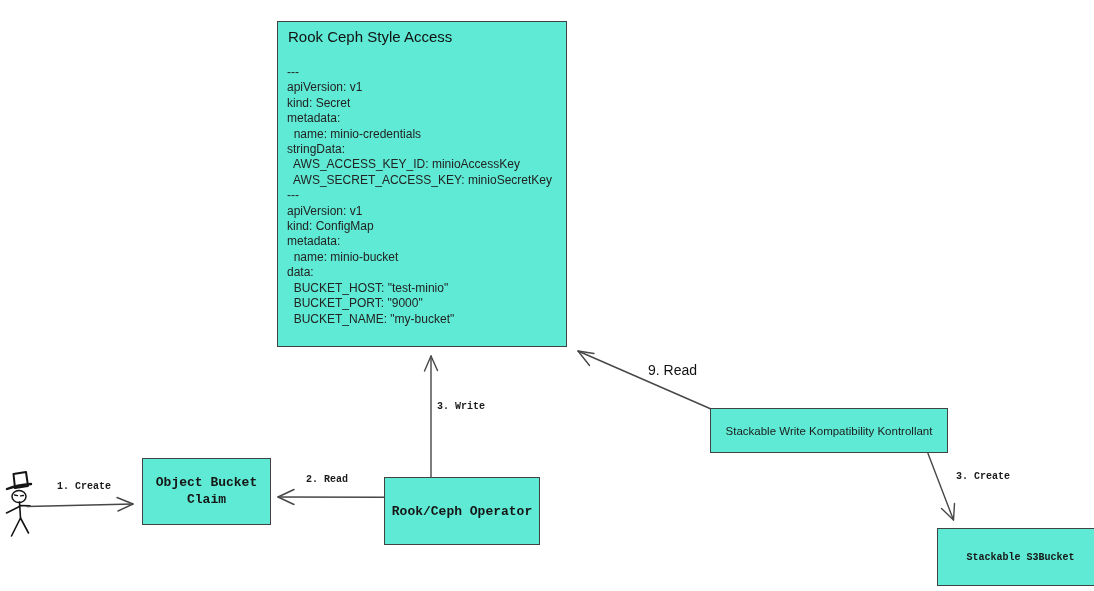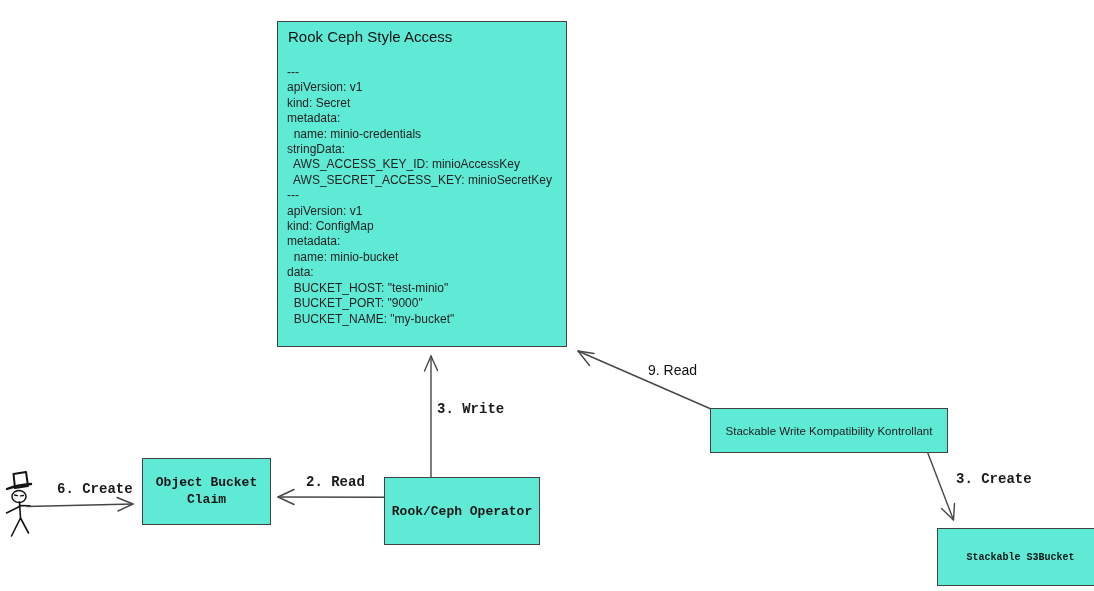--- a/index.html
+++ b/index.html
@@ -59,21 +59,21 @@
     line-height: 15.4px;
     white-space: pre;
     color: #232323;
   }
   .edge-label {
     position: absolute;
     white-space: nowrap;
   }
   .edge-label.mono {
     font-family: "Liberation Mono", monospace;
-    font-size: 14px;
+    font-size: 10px;
     font-weight: 600;
     color: #1b1b1b;
   }
   .edge-label.sans {
     font-family: "Liberation Sans", sans-serif;
     font-size: 14px;
     color: #111111;
   }
   svg .stroke {
     fill: none;
@@ -171,19 +171,19 @@
       <span class="sans-label" style="font-size:11.5px;">Stackable Write Kompatibility Kontrollant</span>
     </div>
   </div>
 
   <div class="box" style="left:937px; top:528px; width:167px; height:58px;">
     <div class="node-label-wrap">
       <span class="mono-label" style="font-size:10px;">Stackable S3Bucket</span>
     </div>
   </div>
 
-  <div class="edge-label mono" style="left:57px; top:481px;">6. Create</div>
+  <div class="edge-label mono" style="left:57px; top:481px;">1. Create</div>
   <div class="edge-label mono" style="left:306px; top:474px;font-family:Liberation Mono, monospace;">2. Read</div>
   <div class="edge-label mono" style="left:437px; top:401px;">3. Write</div>
   <div class="edge-label sans" style="left:648px; top:362px;">9. Read</div>
   <div class="edge-label mono" style="left:956px; top:471px;">3. Create</div>
 
 </div>
 
 </body></html>

